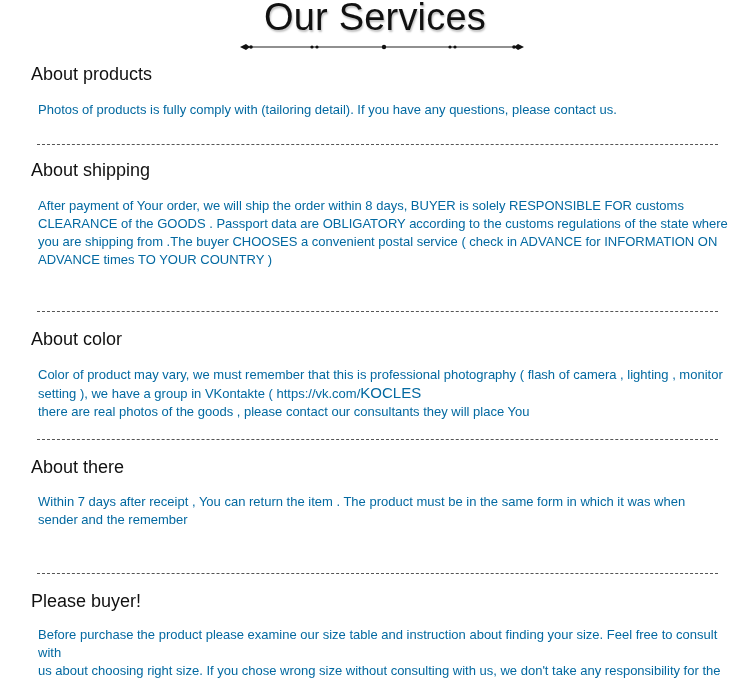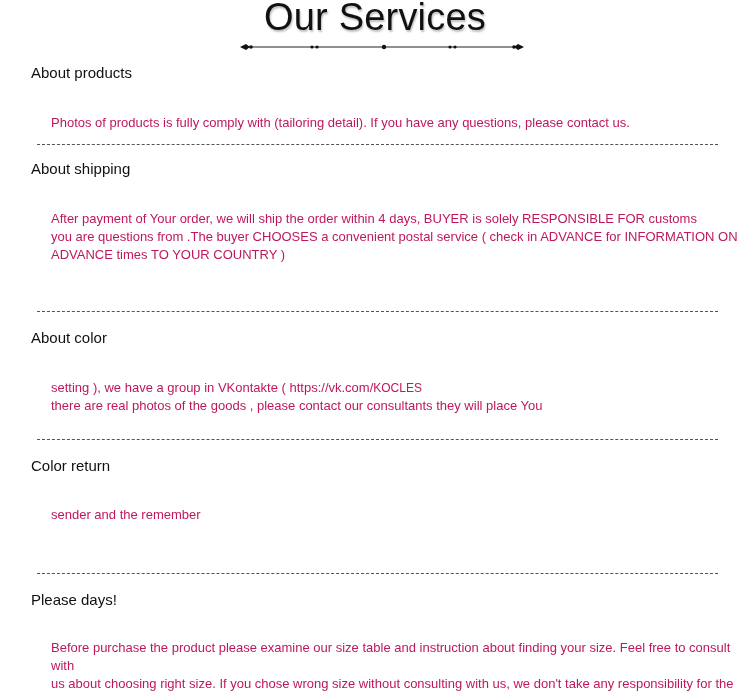--- a/index.html
+++ b/index.html
@@ -8,30 +8,30 @@
       font-family: "Liberation Sans", sans-serif; color: #111;
     }
     .title {
       position: absolute; left: 0; width: 750px; top: -4px;
       text-align: center; font-size: 38px; font-weight: normal; color: #111;
       text-shadow: 1px 2px 2px rgba(0,0,0,0.25); letter-spacing: 0.2px;
       margin: 0;
     }
     .ornament { position: absolute; left: 238px; top: 41px; width: 288px; height: 12px; }
     .section-title {
-      position: absolute; left: 31px; font-size: 15px; color: #111; margin: 0; font-weight: normal;
+      position: absolute; left: 31px; font-size: 18px; color: #111; margin: 0; font-weight: normal;
     }
     .section-body {
-      position: absolute; left: 34px; width: 700px; font-size: 13px; line-height: 18px; color: #be185d; margin: 17px;
+      position: absolute; left: 34px; width: 700px; font-size: 13px; line-height: 18px; color: #0369a1; margin: 4px;
     }
     .divider {
       position: absolute; left: 37px; width: 681px; height: 0;
       border-top: 1px dashed #555;
     }
-    .small { font-size: 12px; }
+    .small { font-size: 15px; }
   </style>
 </head>
 <body>
 
 <h1 class="title">Our Services</h1>
 
 <svg class="ornament" viewBox="0 0 288 12">
   <line x1="4" y1="6" x2="284" y2="6" stroke="#222" stroke-width="1.2"></line>
   <polygon points="2,6 8,3 12,6 8,9" fill="#111"></polygon>
   <circle cx="13" cy="6" r="1.8" fill="#111"></circle>
@@ -43,36 +43,39 @@
   <circle cx="276" cy="6" r="1.8" fill="#111"></circle>
   <polygon points="286,6 280,3 276,6 280,9" fill="#111"></polygon>
 </svg>
 
 <h2 class="section-title" style="top:64px">About products</h2>
 <p class="section-body" style="top:97px">Photos of products is fully comply with (tailoring detail). If you have any questions, please contact us.</p>
 <div class="divider" style="top:144px"></div>
 
 <h2 class="section-title" style="top:160px">About shipping</h2>
 <div class="section-body" style="top:193px">
-  <div>After payment of Your order, we will ship the order within 4 days, BUYER is solely RESPONSIBLE FOR customs</div>
-  <div>you are questions from .The buyer CHOOSES a convenient postal service ( check in ADVANCE for INFORMATION ON</div>
+  <div>After payment of Your order, we will ship the order within 8 days, BUYER is solely RESPONSIBLE FOR customs</div>
+  <div>CLEARANCE of the GOODS . Passport data are OBLIGATORY according to the customs regulations of the state where</div>
+  <div>you are shipping from .The buyer CHOOSES a convenient postal service ( check in ADVANCE for INFORMATION ON</div>
   <div>ADVANCE times TO YOUR COUNTRY )</div>
 </div>
 <div class="divider" style="top:311px"></div>
 
 <h2 class="section-title" style="top:329px">About color</h2>
 <div class="section-body" style="top:362px">
+  <div>Color of product may vary, we must remember that this is professional photography ( flash of camera , lighting , monitor</div>
   <div><span>setting ), we have a group in VKontakte ( https://vk.com/</span><span class="small">KOCLES</span></div>
   <div>there are real photos of the goods , please contact our consultants they will place You</div>
 </div>
 <div class="divider" style="top:439px"></div>
 
-<h2 class="section-title" style="top:457px">Color return</h2>
+<h2 class="section-title" style="top:457px">About there</h2>
 <div class="section-body" style="top:489px">
+  <div>Within 7 days after receipt , You can return the item . The product must be in the same form in which it was when</div>
   <div>sender and the remember</div>
 </div>
 <div class="divider" style="top:573px"></div>
 
-<h2 class="section-title" style="top:591px">Please days!</h2>
+<h2 class="section-title" style="top:591px">Please buyer!</h2>
 <div class="section-body" style="top:622px">
   <div>Before purchase the product please examine our size table and instruction about finding your size. Feel free to consult with</div>
   <div>us about choosing right size. If you chose wrong size without consulting with us, we don't take any responsibility for the</div>
 </div>
 
 </body></html>

